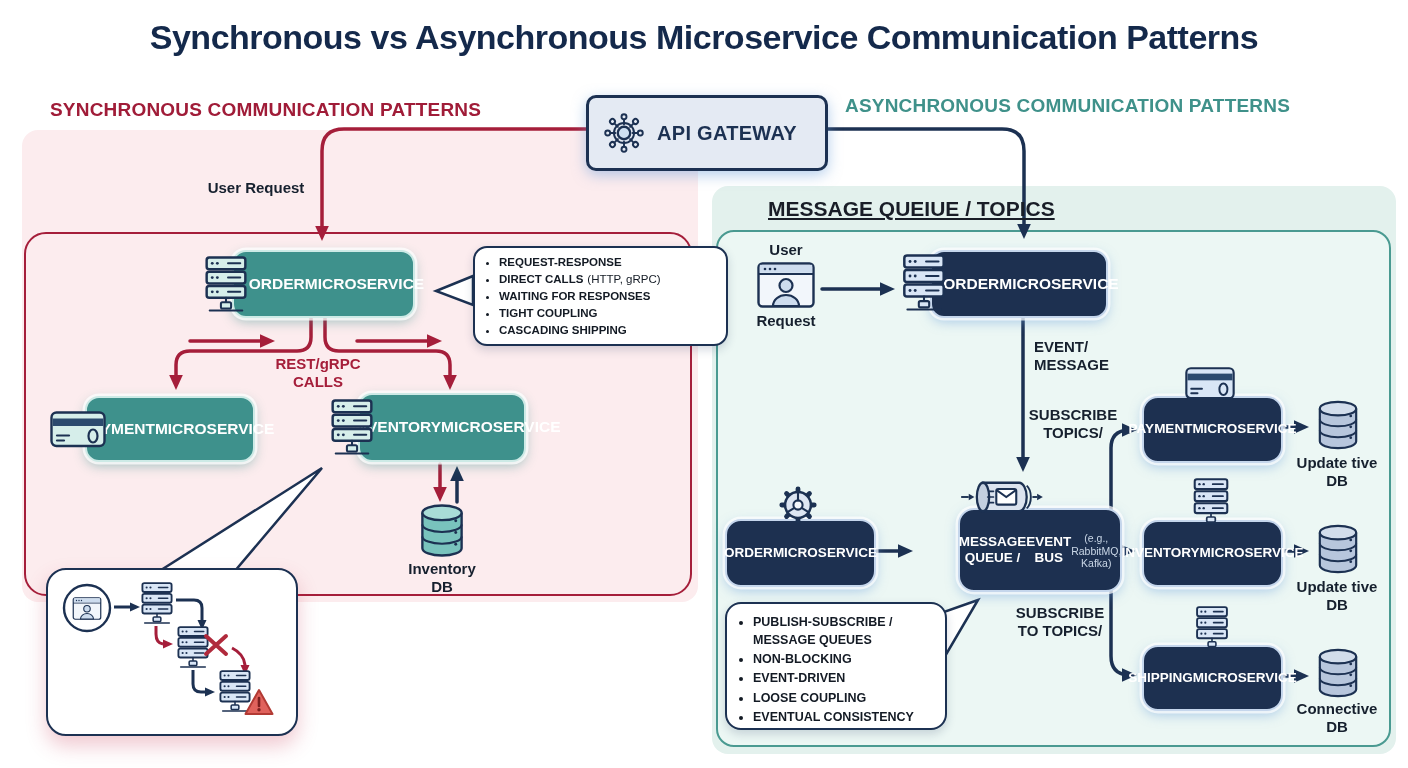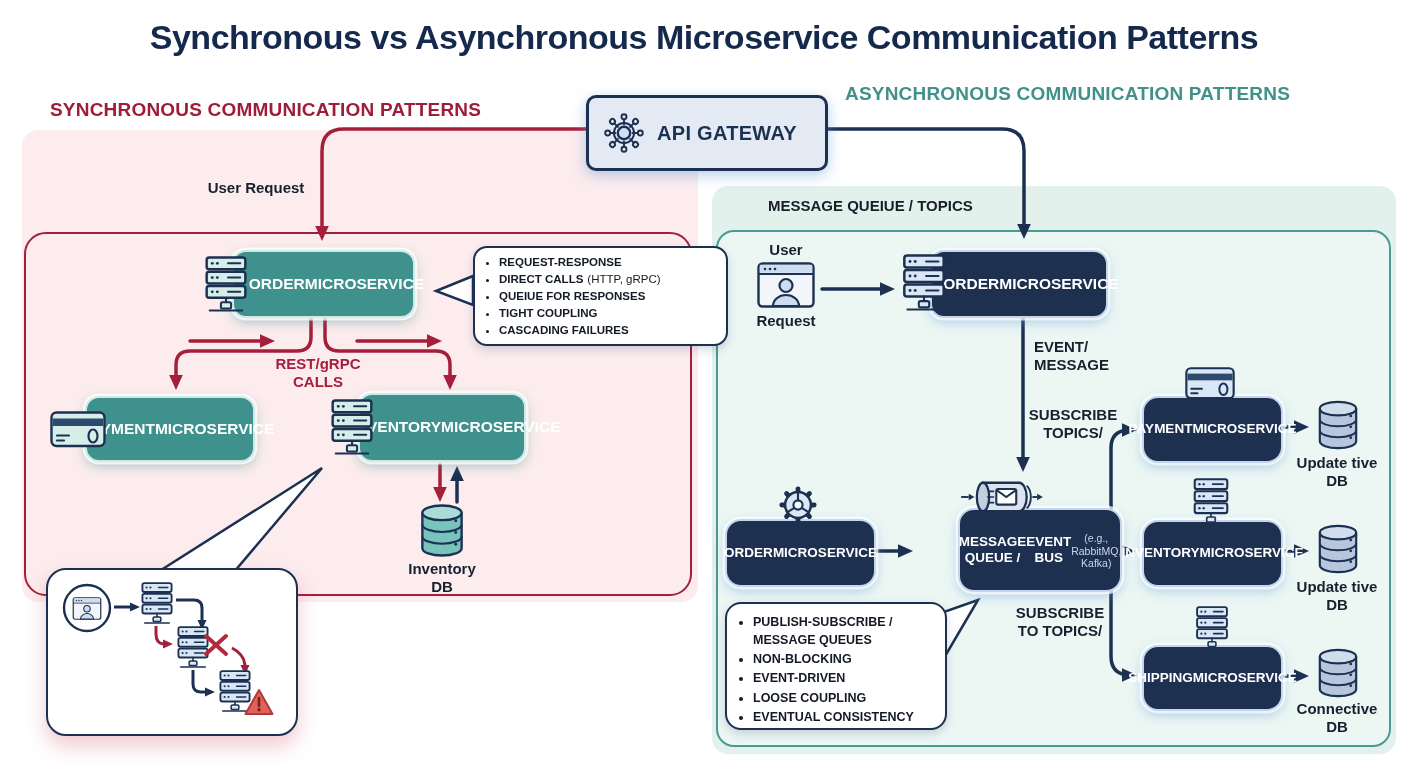--- a/index.html
+++ b/index.html
@@ -3,21 +3,21 @@
 <meta charset="utf-8">
 <style>
   html,body{margin:0;padding:0;background:#ffffff;}
   .stage{position:relative;width:1408px;height:768px;background:#fff;overflow:hidden;
          font-family:"Liberation Sans","DejaVu Sans",sans-serif;}
   .abs{position:absolute;}
   .title{left:0;top:18px;width:1408px;text-align:center;font-size:34px;font-weight:bold;
          color:#14294b;letter-spacing:-.5px;z-index:6;}
   .hdr{font-size:19px;font-weight:bold;letter-spacing:.2px;z-index:6;}
   .sync-hdr{left:50px;top:99px;color:#a01c38;}
-  .async-hdr{left:845px;top:83px;color:#3f918a;}
+  .async-hdr{left:845px;top:95px;color:#3f918a;}
   .pink-panel{left:22px;top:130px;width:676px;height:472px;background:#fcecee;border-radius:16px;z-index:1;}
   .red-inner{left:24px;top:232px;width:664px;height:360px;border:2.5px solid #a51e3a;border-radius:22px;z-index:1;}
   .mint-panel{left:712px;top:186px;width:684px;height:568px;background:#e3f1ed;border-radius:16px;z-index:1;}
   .mint-inner{left:716px;top:230px;width:671px;height:513px;background:#ecf7f4;border:2px solid #4a9a91;border-radius:18px;z-index:1;}
   .wires{left:0;top:0;width:1408px;height:768px;z-index:2;pointer-events:none;}
   .api-box{left:586px;top:95px;width:236px;height:70px;background:#e4eaf3;border:3px solid #1c3152;
            border-radius:10px;z-index:5;display:flex;align-items:center;
            box-shadow:0 4px 14px rgba(108,160,220,.5);}
   .api-box .lbl{font-size:20px;font-weight:bold;color:#1c3152;margin-left:10px;letter-spacing:.3px;}
   .sbox{z-index:4;border-radius:14px;display:flex;flex-direction:row;align-items:center;
@@ -34,21 +34,21 @@
   .center{text-align:center;}
   .callout{z-index:5;background:#fff;border:2.5px solid #1c3152;border-radius:14px;
            box-shadow:0 4px 10px rgba(30,50,90,.18);}
   .callout ul{margin:7px 0 0 0;padding:0 6px 0 24px;}
   .callout li{font-size:11.5px;font-weight:bold;color:#131a24;line-height:1.34;margin:1.5px 0;}
   .callout li .note{font-weight:normal;margin-left:4px;}
   .acallout ul{margin:9px 0 0 0;padding:0 6px 0 26px;}
   .acallout li{font-size:12.5px;line-height:1.45;margin:1px 0;}
   .zoom-callout{left:46px;top:568px;width:248px;height:164px;border-radius:20px;
                 box-shadow:0 10px 20px rgba(200,60,90,.28);z-index:5;}
-  .qh{z-index:6;font-size:15px;font-weight:bold;color:#191d27;}
+  .qh{z-index:6;font-size:21px;font-weight:bold;color:#191d27;text-decoration:underline;}
   .qh .note{font-weight:normal;margin-left:6px;}
   .teal-ic{--ico-fill:#d6eeea;--ico-stroke:#1c3152;--ico-accent:#2c4a6e;}
   .blue-ic{--ico-fill:#d9e6f6;--ico-stroke:#1c3152;--ico-accent:#2c4a6e;}
   .db-teal{--db-fill:#79c3bd;--db-top:#a9dcd7;--ico-stroke:#1c3152;}
   .db-blue{--db-fill:#b7c6dc;--db-top:#d2ddeb;--ico-stroke:#1c3152;}
 </style>
 </head>
 <body>
 
 <svg width="0" height="0" style="position:absolute" aria-hidden="true">
@@ -264,23 +264,23 @@
     <span>MICROSERVICE</span>
   </div>
   <svg class="abs ico teal-ic" style="left:201px;top:256px;" width="50" height="57">
       <use href="#sym-server"></use>
     </svg>
 
   <div class="abs callout" style="left:473px;top:246px;width:255px;height:100px;box-sizing:border-box;">
     <ul>
       <li><span>REQUEST-RESPONSE</span><span class="note"></span></li>
       <li><span>DIRECT CALLS</span><span class="note">(HTTP, gRPC)</span></li>
-      <li><span>QUEIUE FOR RESPONSES</span><span class="note"></span></li>
+      <li><span>WAITING FOR RESPONSES</span><span class="note"></span></li>
       <li><span>TIGHT COUPLING</span><span class="note"></span></li>
-      <li><span>CASCADING FAILURES</span><span class="note"></span></li>
+      <li><span>CASCADING SHIPPING</span><span class="note"></span></li>
     </ul>
   </div>
 
   <div class="abs lab red center" style="left:258px;top:355px;width:120px;">
     <div>REST/gRPC</div>
     <div>CALLS</div>
   </div>
 
   <div class="abs sbox teal-box" style="left:85px;top:396px;width:170px;height:66px;padding-left:16px;box-sizing:border-box;">
     <span>PAYMENT</span>

